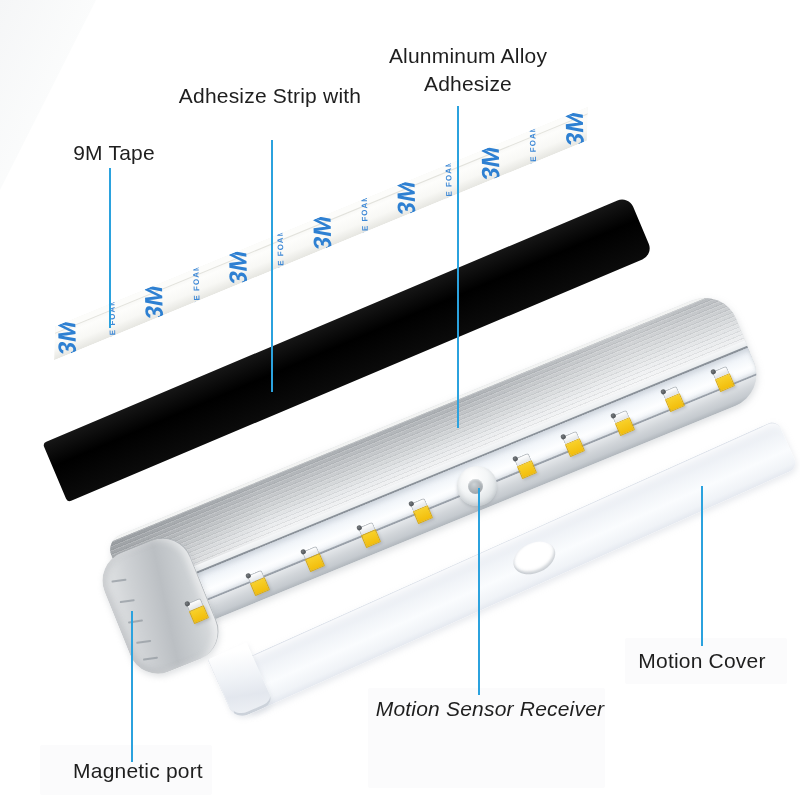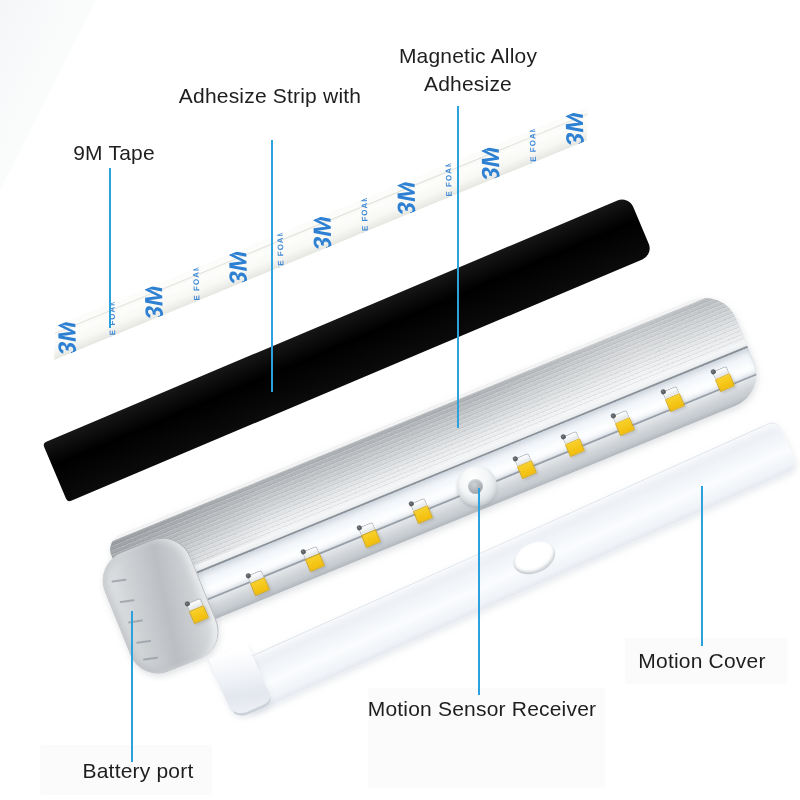--- a/index.html
+++ b/index.html
@@ -94,21 +94,21 @@
     box-shadow:0 3px 5px rgba(190,196,206,.3);}
 
   
   .leader{position:absolute;width:2px;z-index:11;}
   .label{position:absolute;color:#1e1e1e;font-size:21px;line-height:28px;font-weight:500;
     text-align:center;letter-spacing:.2px;z-index:12;}
   .label-alum{left:348px;top:42px;width:240px;}
   .label-magnet{left:150px;top:82px;width:240px;}
   .label-tape{left:54px;top:139px;width:120px;}
   .label-cover{left:612px;top:647px;width:180px;}
-  .label-sensor{left:352px;top:695px;width:260px;}
+  .label-sensor{left:360px;top:695px;width:260px;font-style:italic;}
   .label-battery{left:48px;top:757px;width:180px;}
 </style>
 </head>
 <body>
 
 <div class="canvas">
 
   <div class="corner-shade"></div>
   <div class="lbl-patch patch-cover"></div>
   <div class="lbl-patch patch-sensor"></div>
@@ -251,24 +251,24 @@
   <div id="line-layer">
       <div class="leader" style="left: 109px; top: 168px; height: 160px; background: rgb(43, 162, 222);"></div>
       <div class="leader" style="left: 271px; top: 140px; height: 252px; background: rgb(43, 162, 222);"></div>
       <div class="leader" style="left: 457px; top: 106px; height: 322px; background: rgb(43, 162, 222);"></div>
       <div class="leader" style="left: 478px; top: 488px; height: 207px; background: rgb(43, 162, 222);"></div>
       <div class="leader" style="left: 701px; top: 486px; height: 160px; background: rgb(43, 162, 222);"></div>
       <div class="leader" style="left: 131px; top: 611px; height: 151px; background: rgb(43, 162, 222);"></div>
     </div>
 
   <div class="label label-alum">
-    <div>Magnetic Alloy</div>
+    <div>Alunminum Alloy</div>
     <div>Adhesize</div>
   </div>
   <div class="label label-magnet">
     <div>Adhesize Strip with</div>
   </div>
   <div class="label label-tape">9M Tape</div>
   <div class="label label-cover">Motion Cover</div>
   <div class="label label-sensor">Motion Sensor Receiver</div>
-  <div class="label label-battery">Battery port</div>
+  <div class="label label-battery">Magnetic port</div>
 
 </div>
 
 </body></html>

